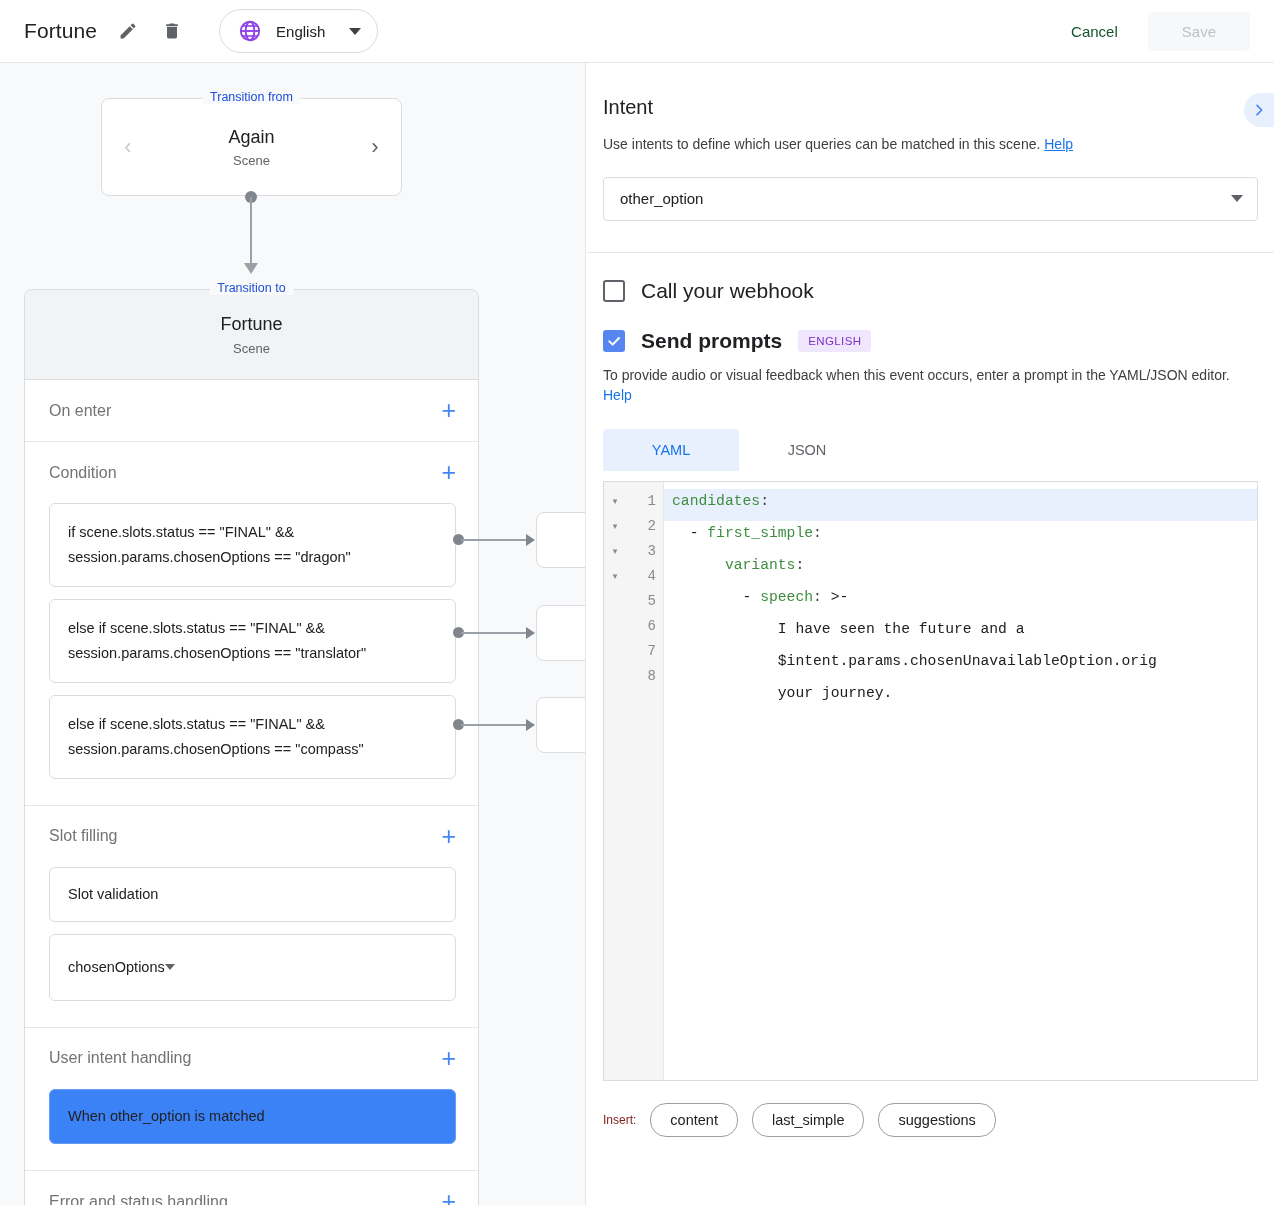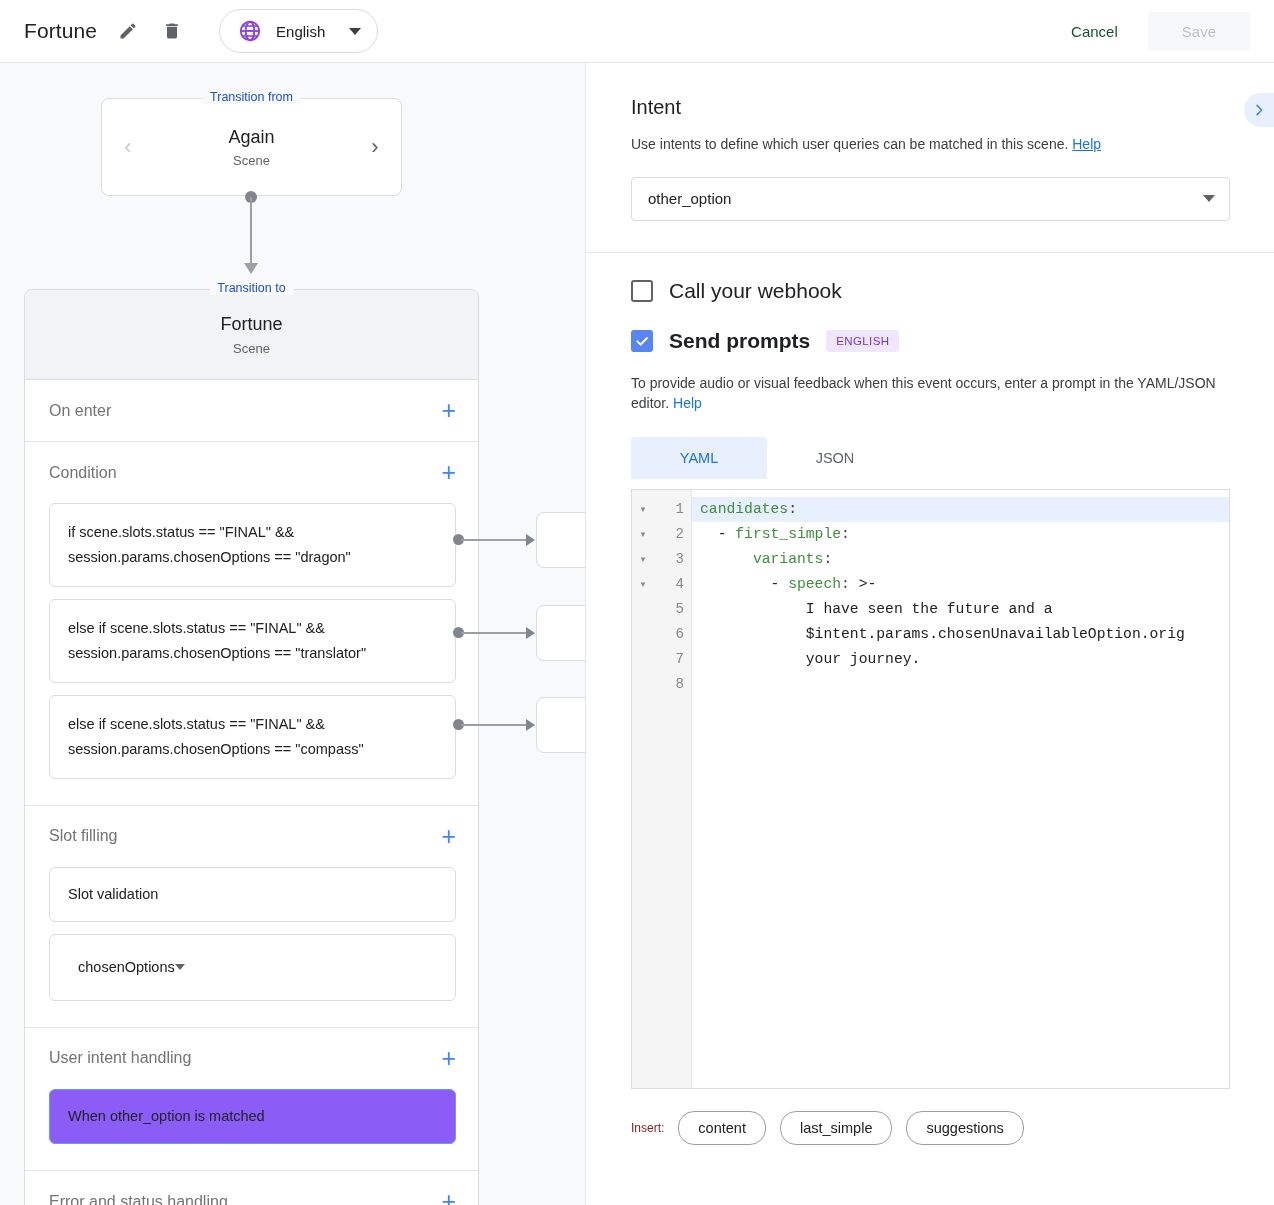--- a/index.html
+++ b/index.html
@@ -183,27 +183,27 @@
     border-radius: 6px;
     background: #fff;
     padding: 16px 18px;
     margin-bottom: 12px;
     font-size: 14.5px;
     color: #202124;
     line-height: 1.72;
     cursor: pointer;
   }
   .inner-card.selected {
-    background: #8b5cf6;
+    background: #3b82f6;
     border: 1px solid #669df6;
   }
   .inner-card.plain { padding: 18px 18px; line-height: 1.2; }
   .inner-card.dropdownish {
     display: flex; align-items: center; 
-    padding: 20px 28px;
+    padding: 20px 18px;
   }
   .caret-sm {
     width: 0; height: 0;
     border-left: 5px solid transparent;
     border-right: 5px solid transparent;
     border-top: 6px solid #5f6368;
   }
 
   
   .cond-dot {
@@ -232,21 +232,21 @@
     border-radius: 8px;
   }
 
   
   .right-panel {
     position: absolute; left: 587px; top: 63px;
     width: 687px; height: 1142px;
     background: #fff;
     overflow: hidden;
   }
-  .rp-section { padding: 0 44px; }
+  .rp-section { padding: 0 16px; }
   .rp-title { font-size: 20px; color: #202124; margin: 33px 0 0 0; }
   .rp-desc { font-size: 14px; color: #3c4043; margin-top: 16px; line-height: 1.4; }
   .link { color: #1a73e8; text-decoration: underline; cursor: pointer; }
   .link-nu { color: #1a73e8; text-decoration: none; cursor: pointer; }
 
   .select-box {
     margin-top: 22px;
     height: 44px;
     border: 1px solid #dadce0;
     border-radius: 4px;
@@ -296,21 +296,21 @@
   .check-label.bold { font-weight: bold; }
   .badge {
     background: #f0e6fd;
     color: #7b32c9;
     font-size: 11.5px;
     letter-spacing: .4px;
     padding: 5px 10px;
     border-radius: 3px;
   }
 
-  .hint { font-size: 14px; color: #3c4043; margin-top: 20px; line-height: 1.45; max-width: 640px; }
+  .hint { font-size: 14px; color: #3c4043; margin-top: 12px; line-height: 1.45; max-width: 640px; }
 
   .tabs { display: flex; margin-top: 24px; }
   .tab {
     padding: 13px 0;
     width: 136px;
     text-align: center;
     font-size: 14.5px;
     color: #5f6368;
     cursor: pointer;
     border-radius: 4px 4px 0 0;
@@ -355,21 +355,21 @@
     height: 25px;
     line-height: 25px;
   }
   .code-area {
     flex: 1;
     padding-top: 7px;
     overflow: hidden;
     position: relative;
   }
   .code-line {
-    height: 25px; line-height: 25px;
+    height: 32px; line-height: 25px;
     font-family: "Liberation Mono", monospace;
     font-size: 14.7px;
     white-space: pre;
     color: #202124;
     padding-left: 8px;
   }
   .code-line.hl { background: #e8f0fe; }
   .kw { color: #3f8d3f; }
   .punc { color: #3c4043; }
 

